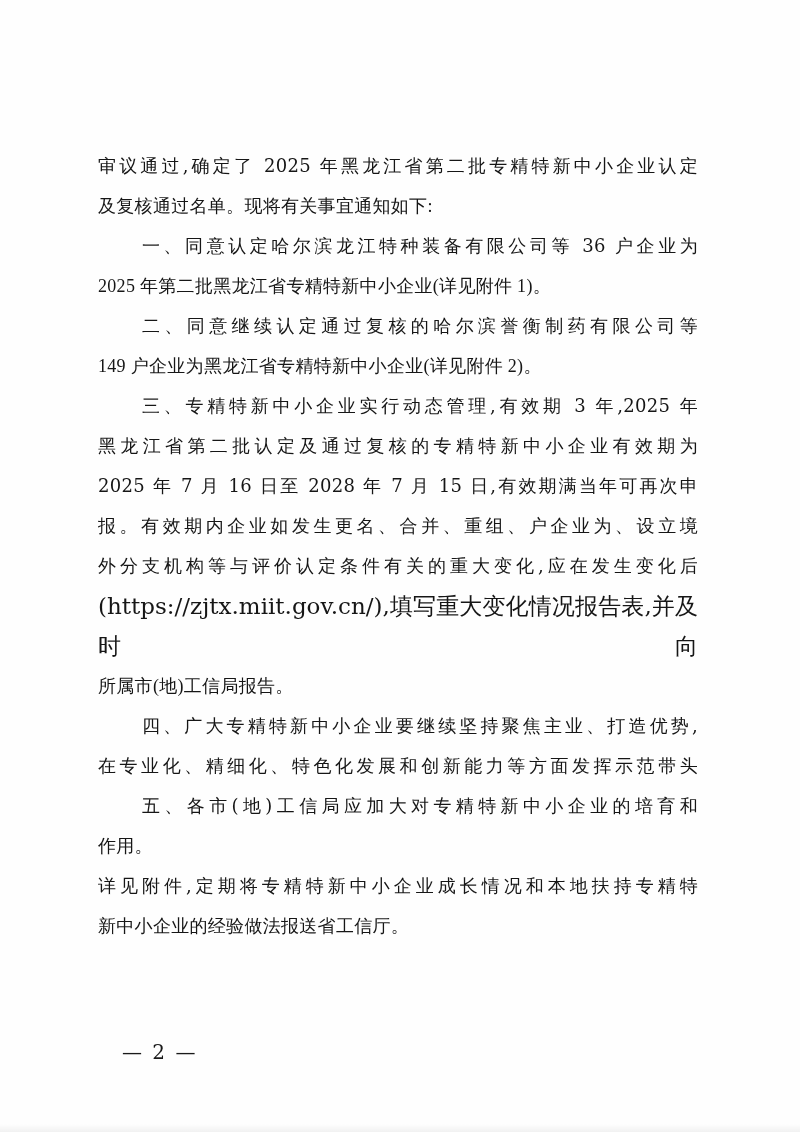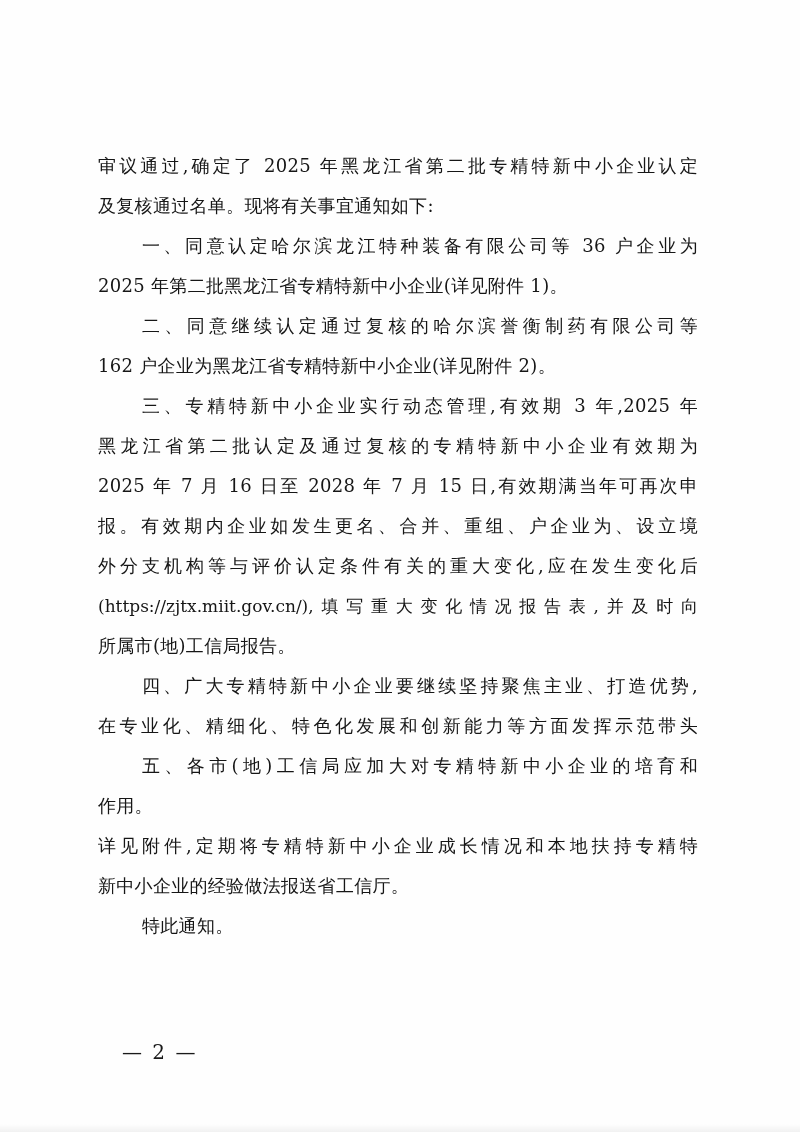--- a/index.html
+++ b/index.html
@@ -35,26 +35,27 @@
     padding: 0;
     font-size: 18px;
     line-height: 40px;
     text-align: justify;
     text-align-last: justify;
     letter-spacing: 0.3px;
     color: #161616;
   }
   .line.e {          
     text-align-last: left;
+    font-family: Liberation Serif, serif;
   }
   .line.ind {        
     text-indent: 44px;
   }
   .line.url {        
-    font-size: 17px;
+    font-size: 23px;
     letter-spacing: 0px;
   }
   .page-number {
     position: absolute;
     left: 122px;
     top: 1040px;
     font-size: 20px;
     letter-spacing: 2px;
     color: #1a1a1a;
     white-space: nowrap;
@@ -64,34 +65,33 @@
 <body>
 
 <div class="page">
 
   <div class="text-block">
     <p class="line">审议通过,确定了 2025 年黑龙江省第二批专精特新中小企业认定</p>
     <p class="line e">及复核通过名单。现将有关事宜通知如下:</p>
     <p class="line ind">一、同意认定哈尔滨龙江特种装备有限公司等 36 户企业为</p>
     <p class="line e">2025 年第二批黑龙江省专精特新中小企业(详见附件 1)。</p>
     <p class="line ind">二、同意继续认定通过复核的哈尔滨誉衡制药有限公司等</p>
-    <p class="line e">162 户企业为黑龙江省专精特新中小企业(详见附件 2)。</p>
+    <p class="line e">149 户企业为黑龙江省专精特新中小企业(详见附件 2)。</p>
     <p class="line ind">三、专精特新中小企业实行动态管理,有效期 3 年,2025 年</p>
     <p class="line">黑龙江省第二批认定及通过复核的专精特新中小企业有效期为</p>
     <p class="line">2025 年 7 月 16 日至 2028 年 7 月 15 日,有效期满当年可再次申</p>
     <p class="line">报。有效期内企业如发生更名、合并、重组、户企业为、设立境</p>
     <p class="line">外分支机构等与评价认定条件有关的重大变化,应在发生变化后</p>
     <p class="line url">(https://zjtx.miit.gov.cn/),填写重大变化情况报告表,并及时向</p>
     <p class="line e">所属市(地)工信局报告。</p>
     <p class="line ind">四、广大专精特新中小企业要继续坚持聚焦主业、打造优势,</p>
     <p class="line">在专业化、精细化、特色化发展和创新能力等方面发挥示范带头</p>
     <p class="line ind">五、各市(地)工信局应加大对专精特新中小企业的培育和</p>
     <p class="line e">作用。</p>
     <p class="line">详见附件,定期将专精特新中小企业成长情况和本地扶持专精特</p>
     <p class="line e">新中小企业的经验做法报送省工信厅。</p>
-    <p class="line ind e">特此通知。</p>
   </div>
 
   <div class="page-number">— 2 —</div>
 
   <div class="scan-edge"></div>
 
 </div>
 
 </body></html>

